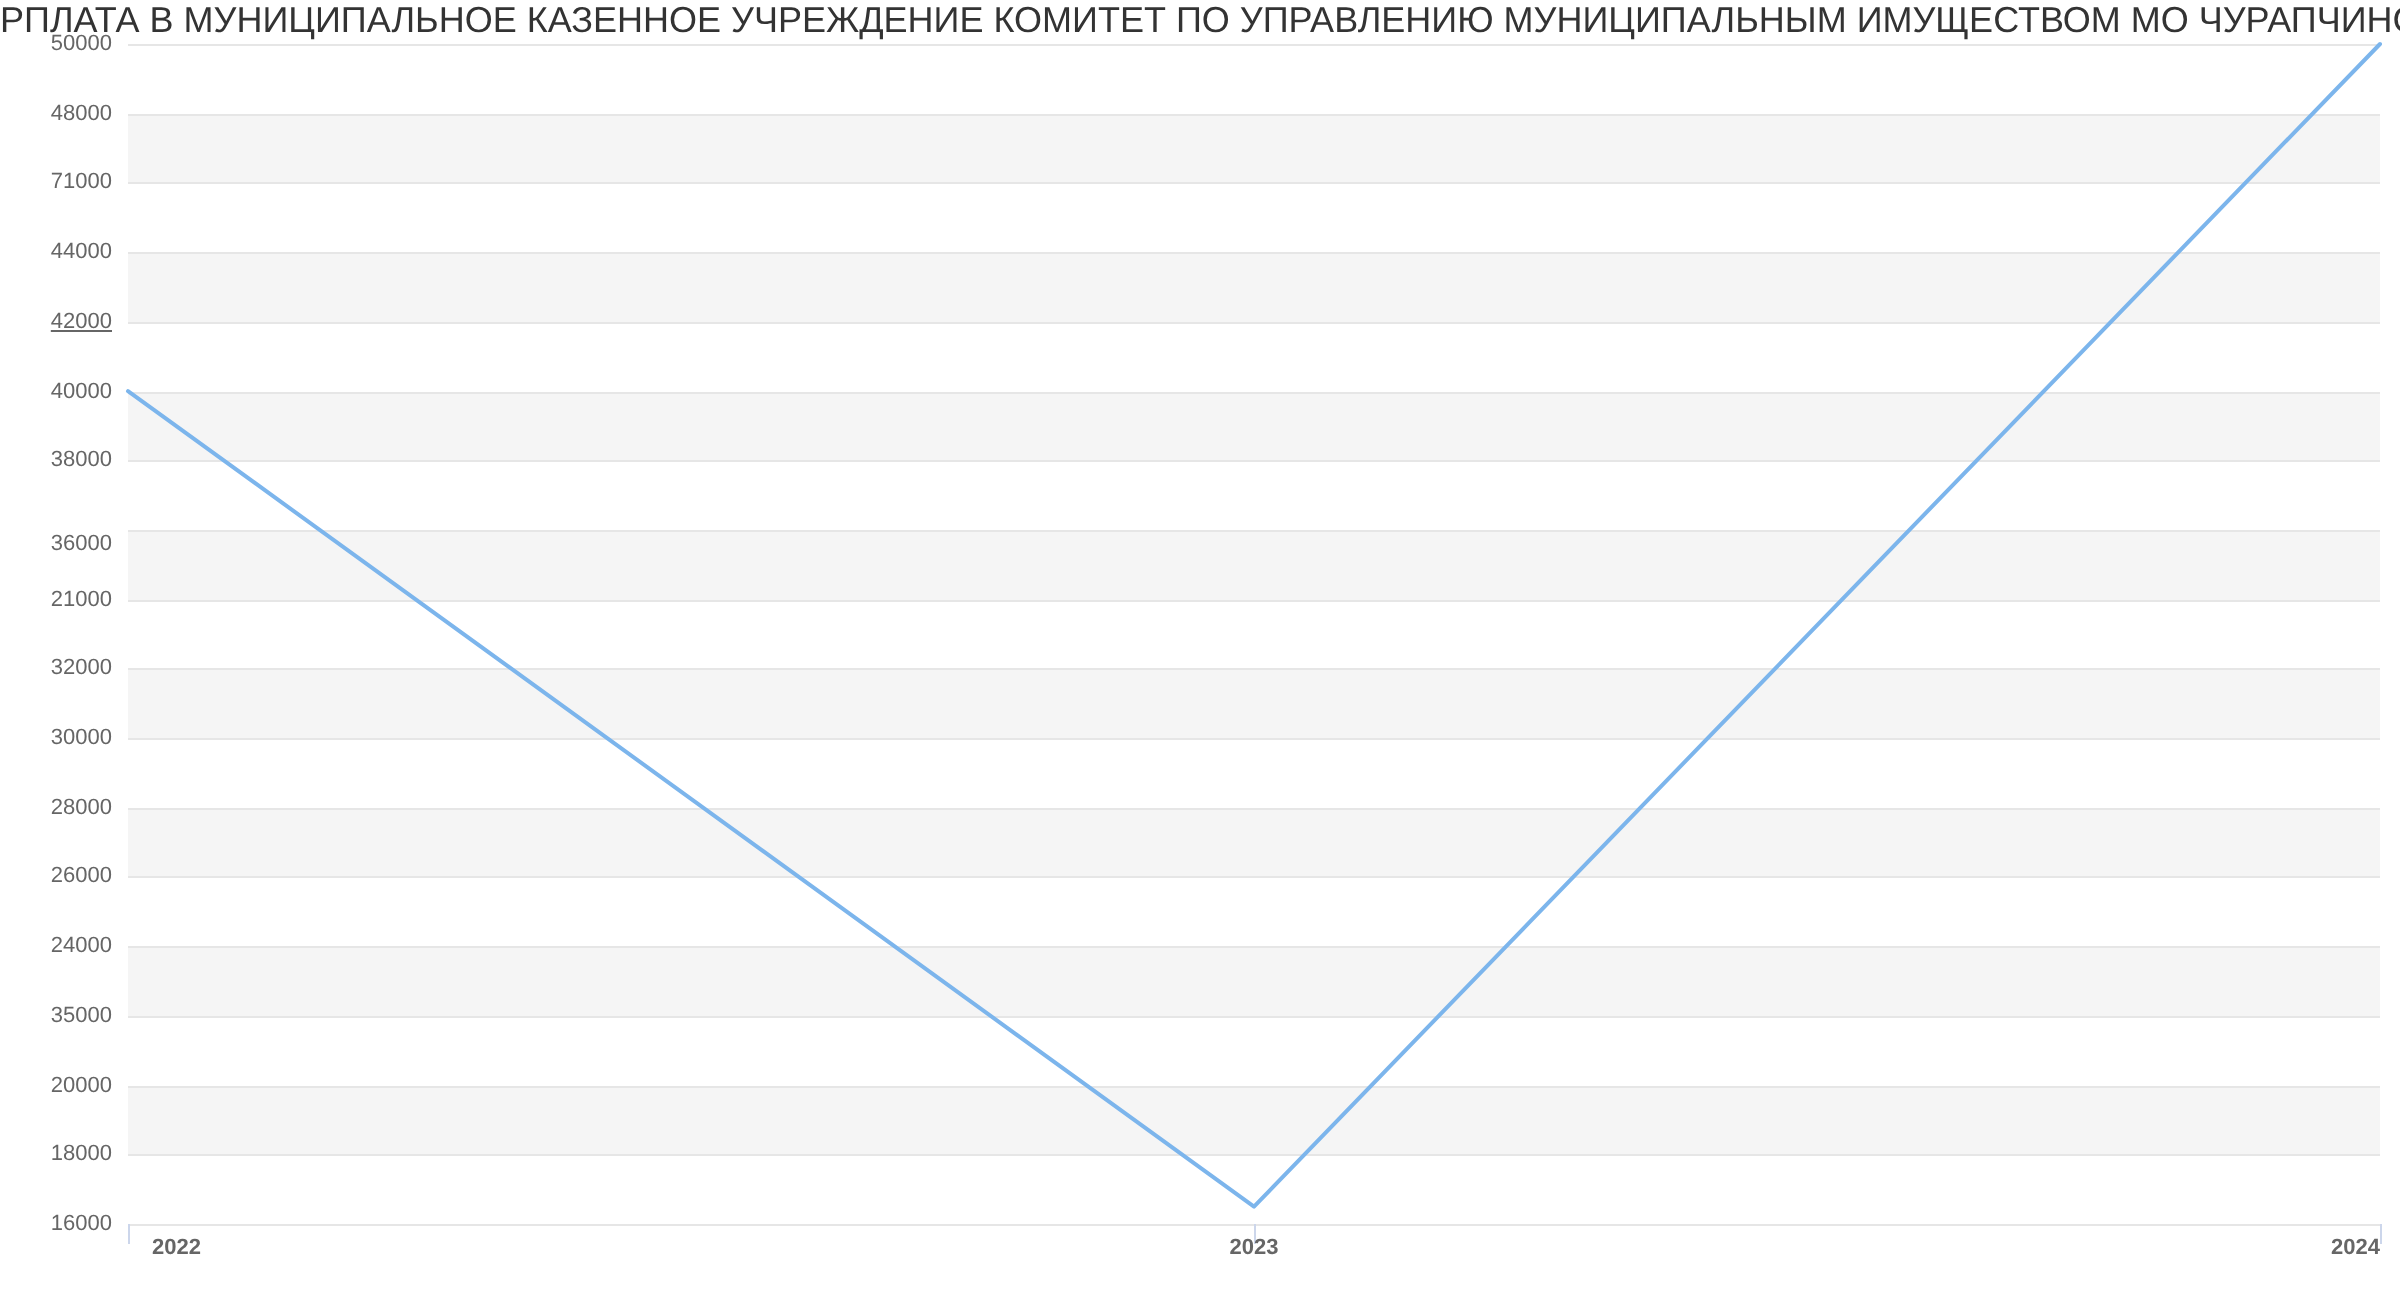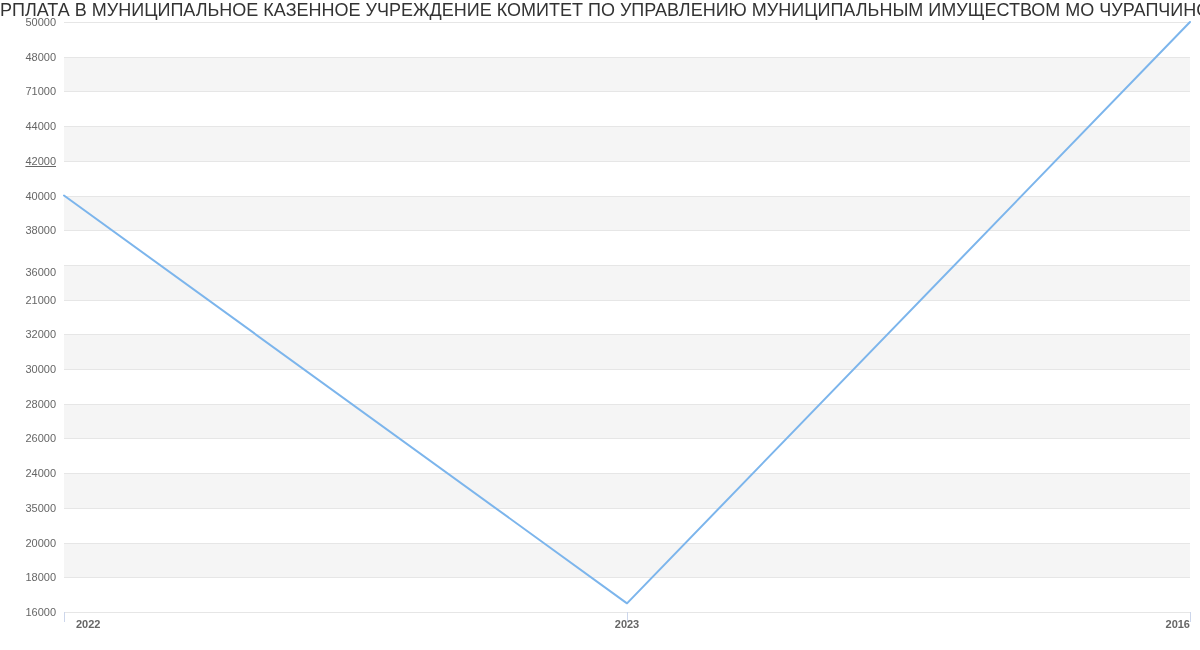--- a/index.html
+++ b/index.html
@@ -131,18 +131,18 @@
       <div class="ytick" style="top: 69.4118px;">71000</div>
       <div class="gridline" style="top: 34.7059px;"></div>
       <div class="ytick" style="top: 34.7059px;">48000</div>
       <div class="gridline" style="top: 0px;"></div>
       <div class="ytick" style="top: 0px;">50000</div>
       <div class="xtick-mark" style="left: 0px;"></div>
       <div class="xtick" style="left: 0px; transform: translateX(0px); margin-left: 12px;">2022</div>
       <div class="xtick-mark" style="left: 563px;"></div>
       <div class="xtick" style="left: 563px;">2023</div>
       <div class="xtick-mark" style="left: 1126px;"></div>
-      <div class="xtick" style="left: 1126px; transform: translateX(-100%);">2016</div>
+      <div class="xtick" style="left: 1126px; transform: translateX(-100%);">2024</div>
       <svg class="line" id="linesvg" width="1126" height="590">
       <path id="linepath" fill="none" stroke-width="2" stroke-linejoin="round" stroke-linecap="round" d="M0 173.52941176470586 L563 581.3235294117648 L1126 0" stroke="#7cb5ec"></path>
     </svg>
     </div>
 </div>
 
 </body></html>

